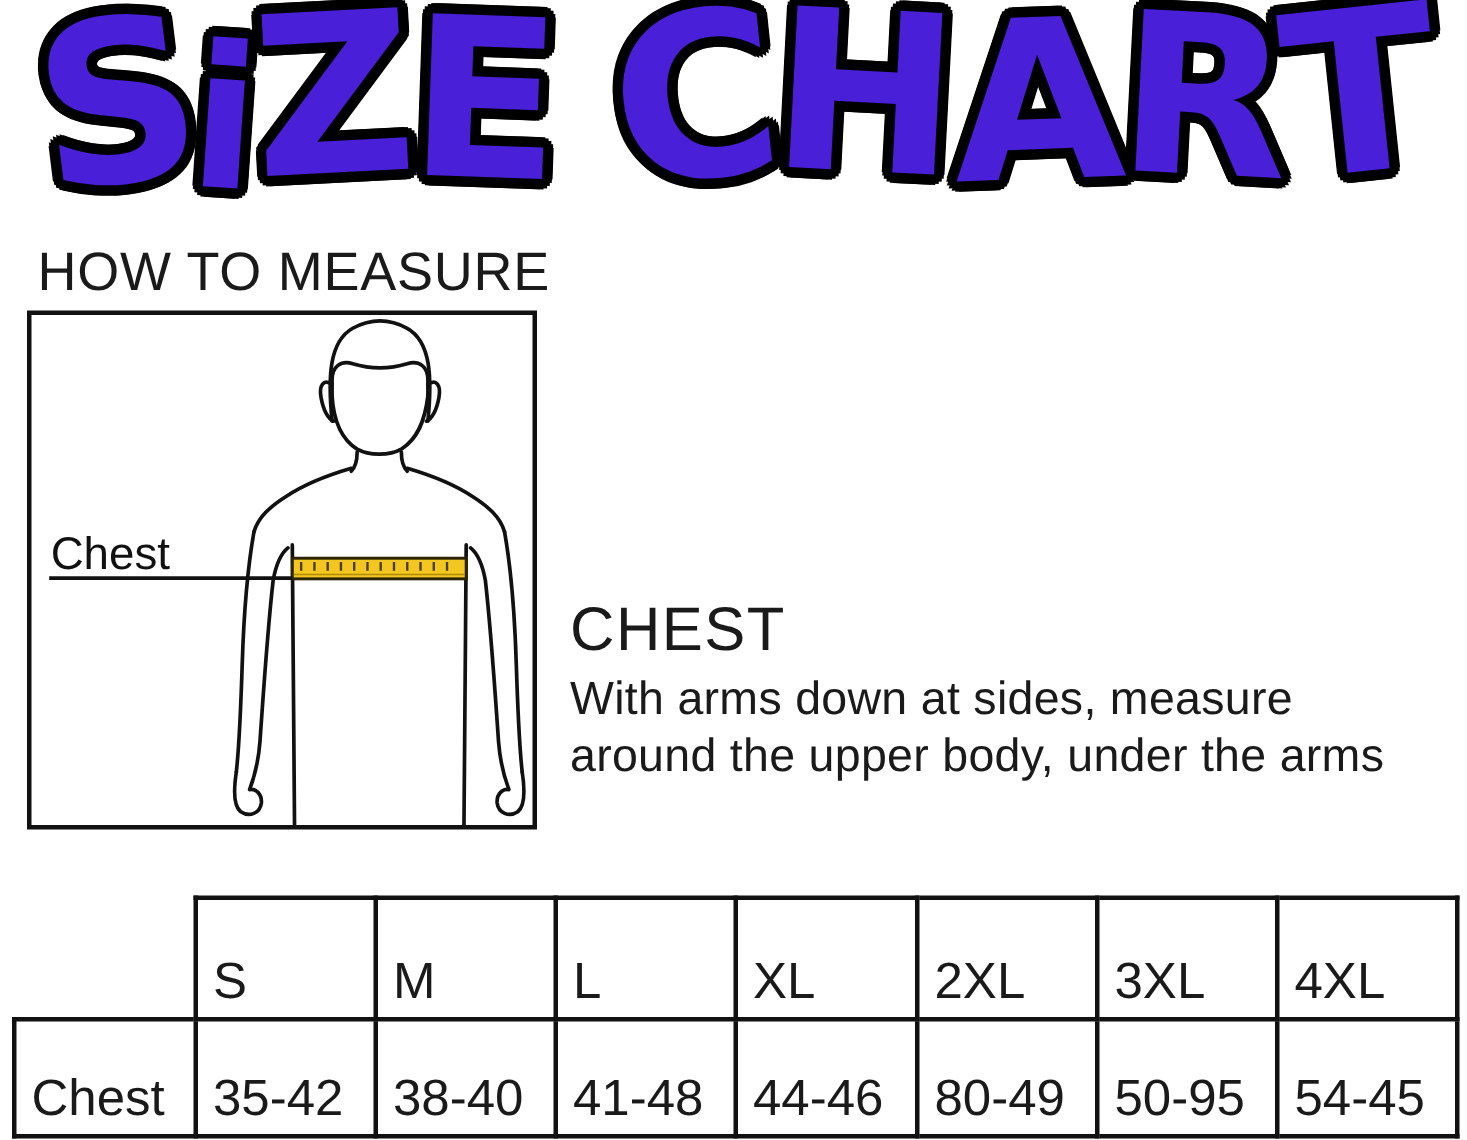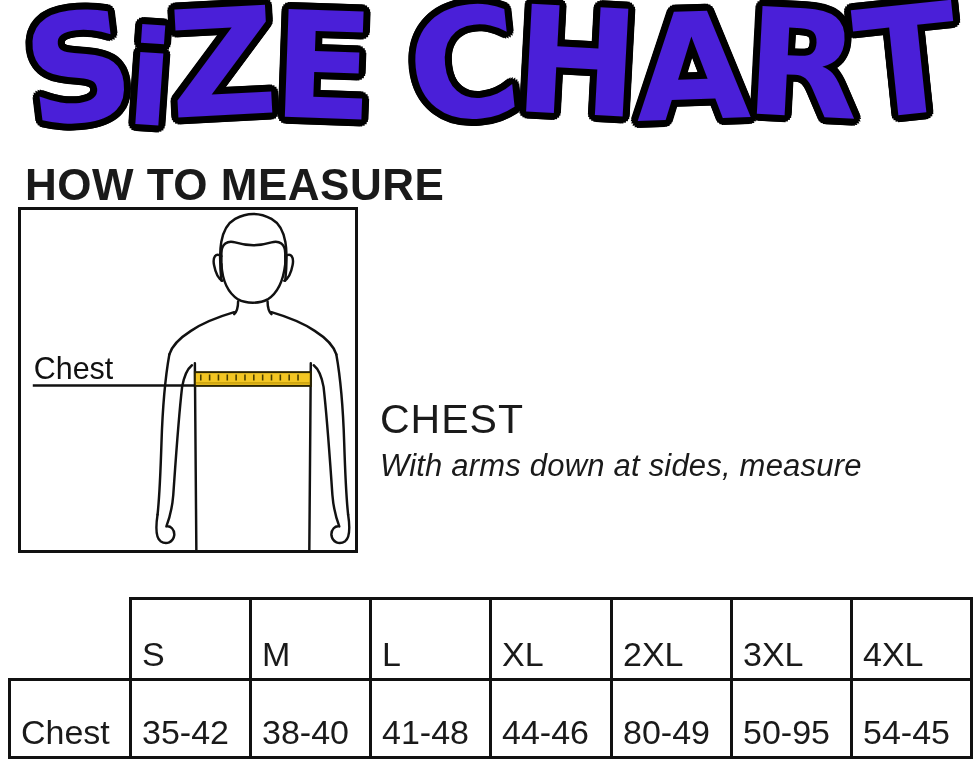--- a/index.html
+++ b/index.html
@@ -9,37 +9,36 @@
   }
   
   .title{
     position:absolute;top:-12px;left:0;width:978px;text-align:center;
     white-space:nowrap;line-height:150px;
     font-family:"DejaVu Sans",sans-serif;font-weight:bold;
   }
   .tl{display:inline-block;margin-right:-4px;}
   
   .howto{
-    position:absolute;left:25px;top:160px;font-size:44px;font-weight:bold;
+    position:absolute;left:25px;top:160px;font-size:36px;font-weight:normal;
     letter-spacing:0.5px;
   }
   
   .figure-box{
     position:absolute;left:18px;top:207px;width:340px;height:346px;
     border:3px solid #111;box-sizing:border-box;background:#fff;
   }
   .figure-box svg{width:100%;height:100%;display:block;}
   
   .chest-head{
     position:absolute;left:380px;top:396px;font-size:41px;letter-spacing:1px;
   }
   .chest-para{
     position:absolute;left:380px;top:447px;font-size:31px;line-height:37.5px;
     letter-spacing:0.2px;
-    font-style:italic;
   }
   
   .size-table{
     position:absolute;left:8px;top:597px;border-collapse:collapse;
     table-layout:fixed;font-size:34px;color:#1a1a1a;
   }
   .size-table td{
     border:3px solid #111;vertical-align:bottom;
     padding:0 0 4px 10px;overflow:hidden;
   }
@@ -93,20 +92,21 @@
       </g>
 
       <text x="13" y="172" font-size="31" fill="#111">Chest</text>
       <line x1="12" y1="178.5" x2="177" y2="178.5" stroke="#111" stroke-width="2.5"></line>
     </svg>
   </div>
 
   <div class="chest-head">CHEST</div>
   <div class="chest-para">
     <div>With arms down at sides, measure</div>
+    <div>around the upper body, under the arms</div>
   </div>
 
   <table class="size-table">
     <colgroup>
       <col style="width:121px">
         <col style="width:120px">
         <col style="width:120px">
       <col style="width:120px">
         <col style="width:121px">
         <col style="width:120px">

